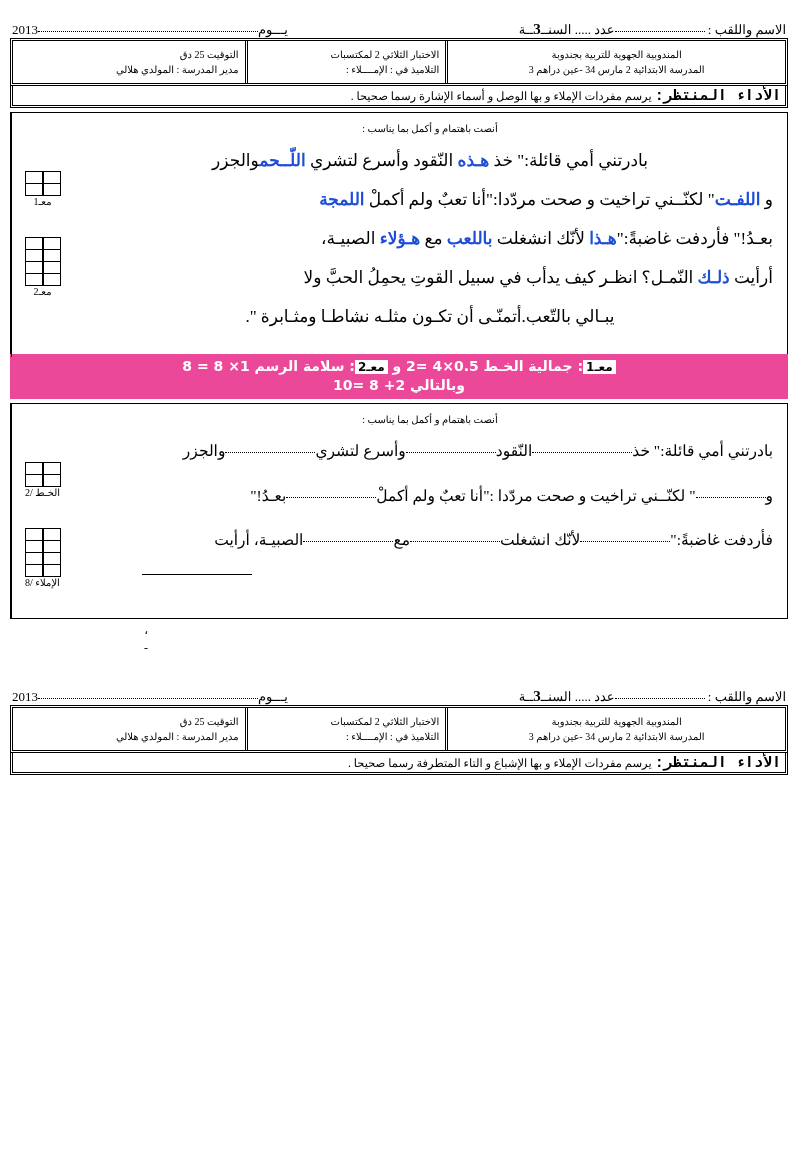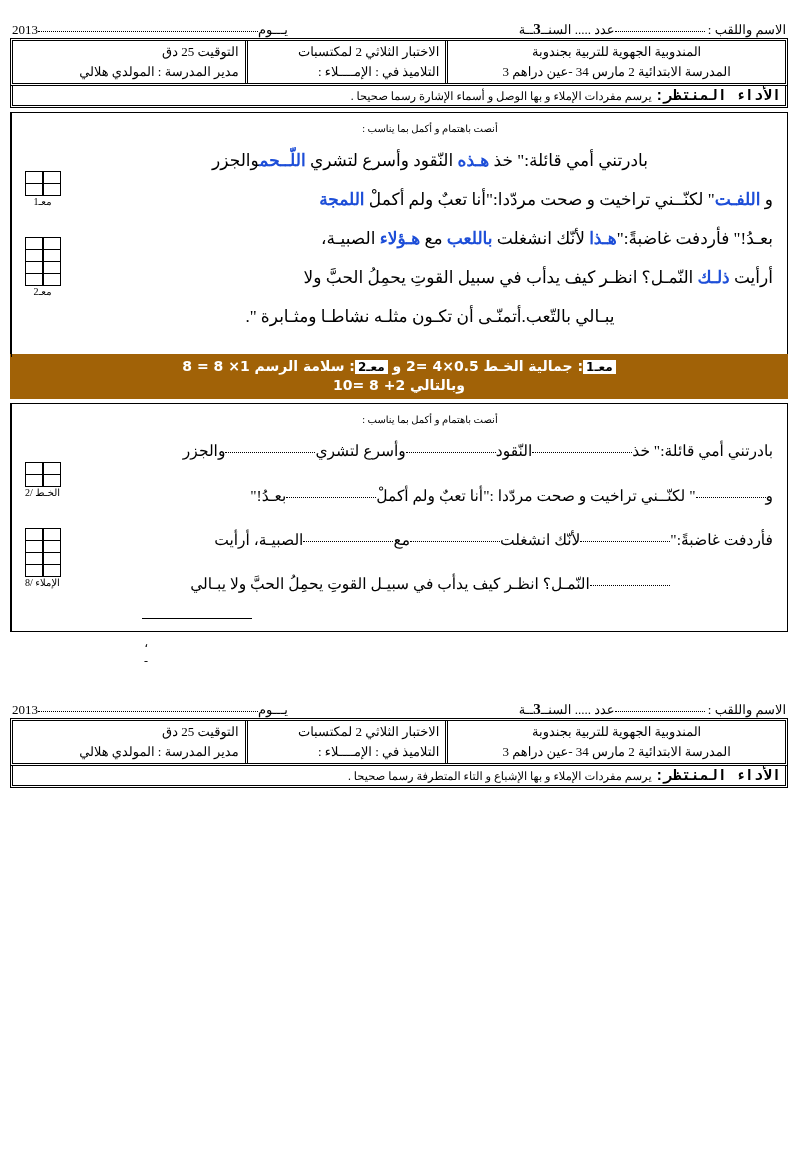--- a/index.html
+++ b/index.html
@@ -54,21 +54,21 @@
     flex-direction: row;
     direction: rtl;
     height: 48px;
     box-sizing: border-box;
   }
   .hdr-cell {
     display: flex;
     flex-direction: column;
     justify-content: center;
     align-items: center;
-    font-size: 13px;
+    font-size: 10px;
     line-height: 1.55;
     padding: 0 6px;
     box-sizing: border-box;
     text-align: center;
     white-space: nowrap;
   }
   .hdr-cell.c1 { width: 44%; border-left: 3px double #000; }
   .hdr-cell.c2 { width: 26%; border-left: 3px double #000; }
   .hdr-cell.c3 { width: 30%; }
   .hdr-cell.c2 .r, .hdr-cell.c3 .r { width: 100%; text-align: right; }
@@ -150,21 +150,21 @@
     text-align: justify;
     margin-bottom: 16px;
     white-space: nowrap;
   }
   .red { color: #1d4ed8; font-weight: bold; }
   .tail-right { text-align: right; }
   .tail-center { text-align: center; }
 
   
   .crit-bar {
-    background: #a16207;
+    background: #ec4899;
     color: #ffffff;
     direction: rtl;
     font-family: "DejaVu Sans", "Liberation Sans", sans-serif;
     font-size: 14px;
     font-weight: bold;
     padding: 3px 8px 5px 8px;
     box-sizing: border-box;
     line-height: 1.35;
     margin-top: -4px;
   }
@@ -315,21 +315,20 @@
           </div>
           <div class="score-caption">الإملاء /8</div>
         </div>
       </div>
     <div class="text-col">
       <div class="intro-line">أنصت باهتمام و أكمل بما يناسب :</div>
       <div id="s2lines">
           <div class="sec2-line tail-right"><span>بادرتني أمي قائلة:" خذ</span><span class="blank b100"></span><span>النّقود</span><span class="blank b90"></span><span>وأسرع لتشري</span><span class="blank b90"></span><span>والجزر</span></div>
           <div class="sec2-line tail-right"><span>و</span><span class="blank b70"></span><span>" لكنّــني تراخيت و صحت مردّدا :"أنا تعبٌ ولم أكملْ</span><span class="blank b90"></span><span>بعـدُ!"</span></div>
           <div class="sec2-line tail-right"><span>فأردفت غاضبةً:"</span><span class="blank b90"></span><span>لأنّك انشغلت</span><span class="blank b90"></span><span>مع</span><span class="blank b90"></span><span>الصبيـة، أرأيت</span></div>
-          <div class="sec2-line tail-center"><span class="blank b80"></span><span>النّمـل؟ انظـر كيف يدأب في سبيـل القوتِ يحمِلُ الحبَّ ولا يبـالي</span></div>
         </div>
       <div class="short-rule"></div>
     </div>
   </div>
 
   <div class="spacer-marks">
     <div class="mark-a">،</div>
     <div class="mark-b">-</div>
   </div>
 

